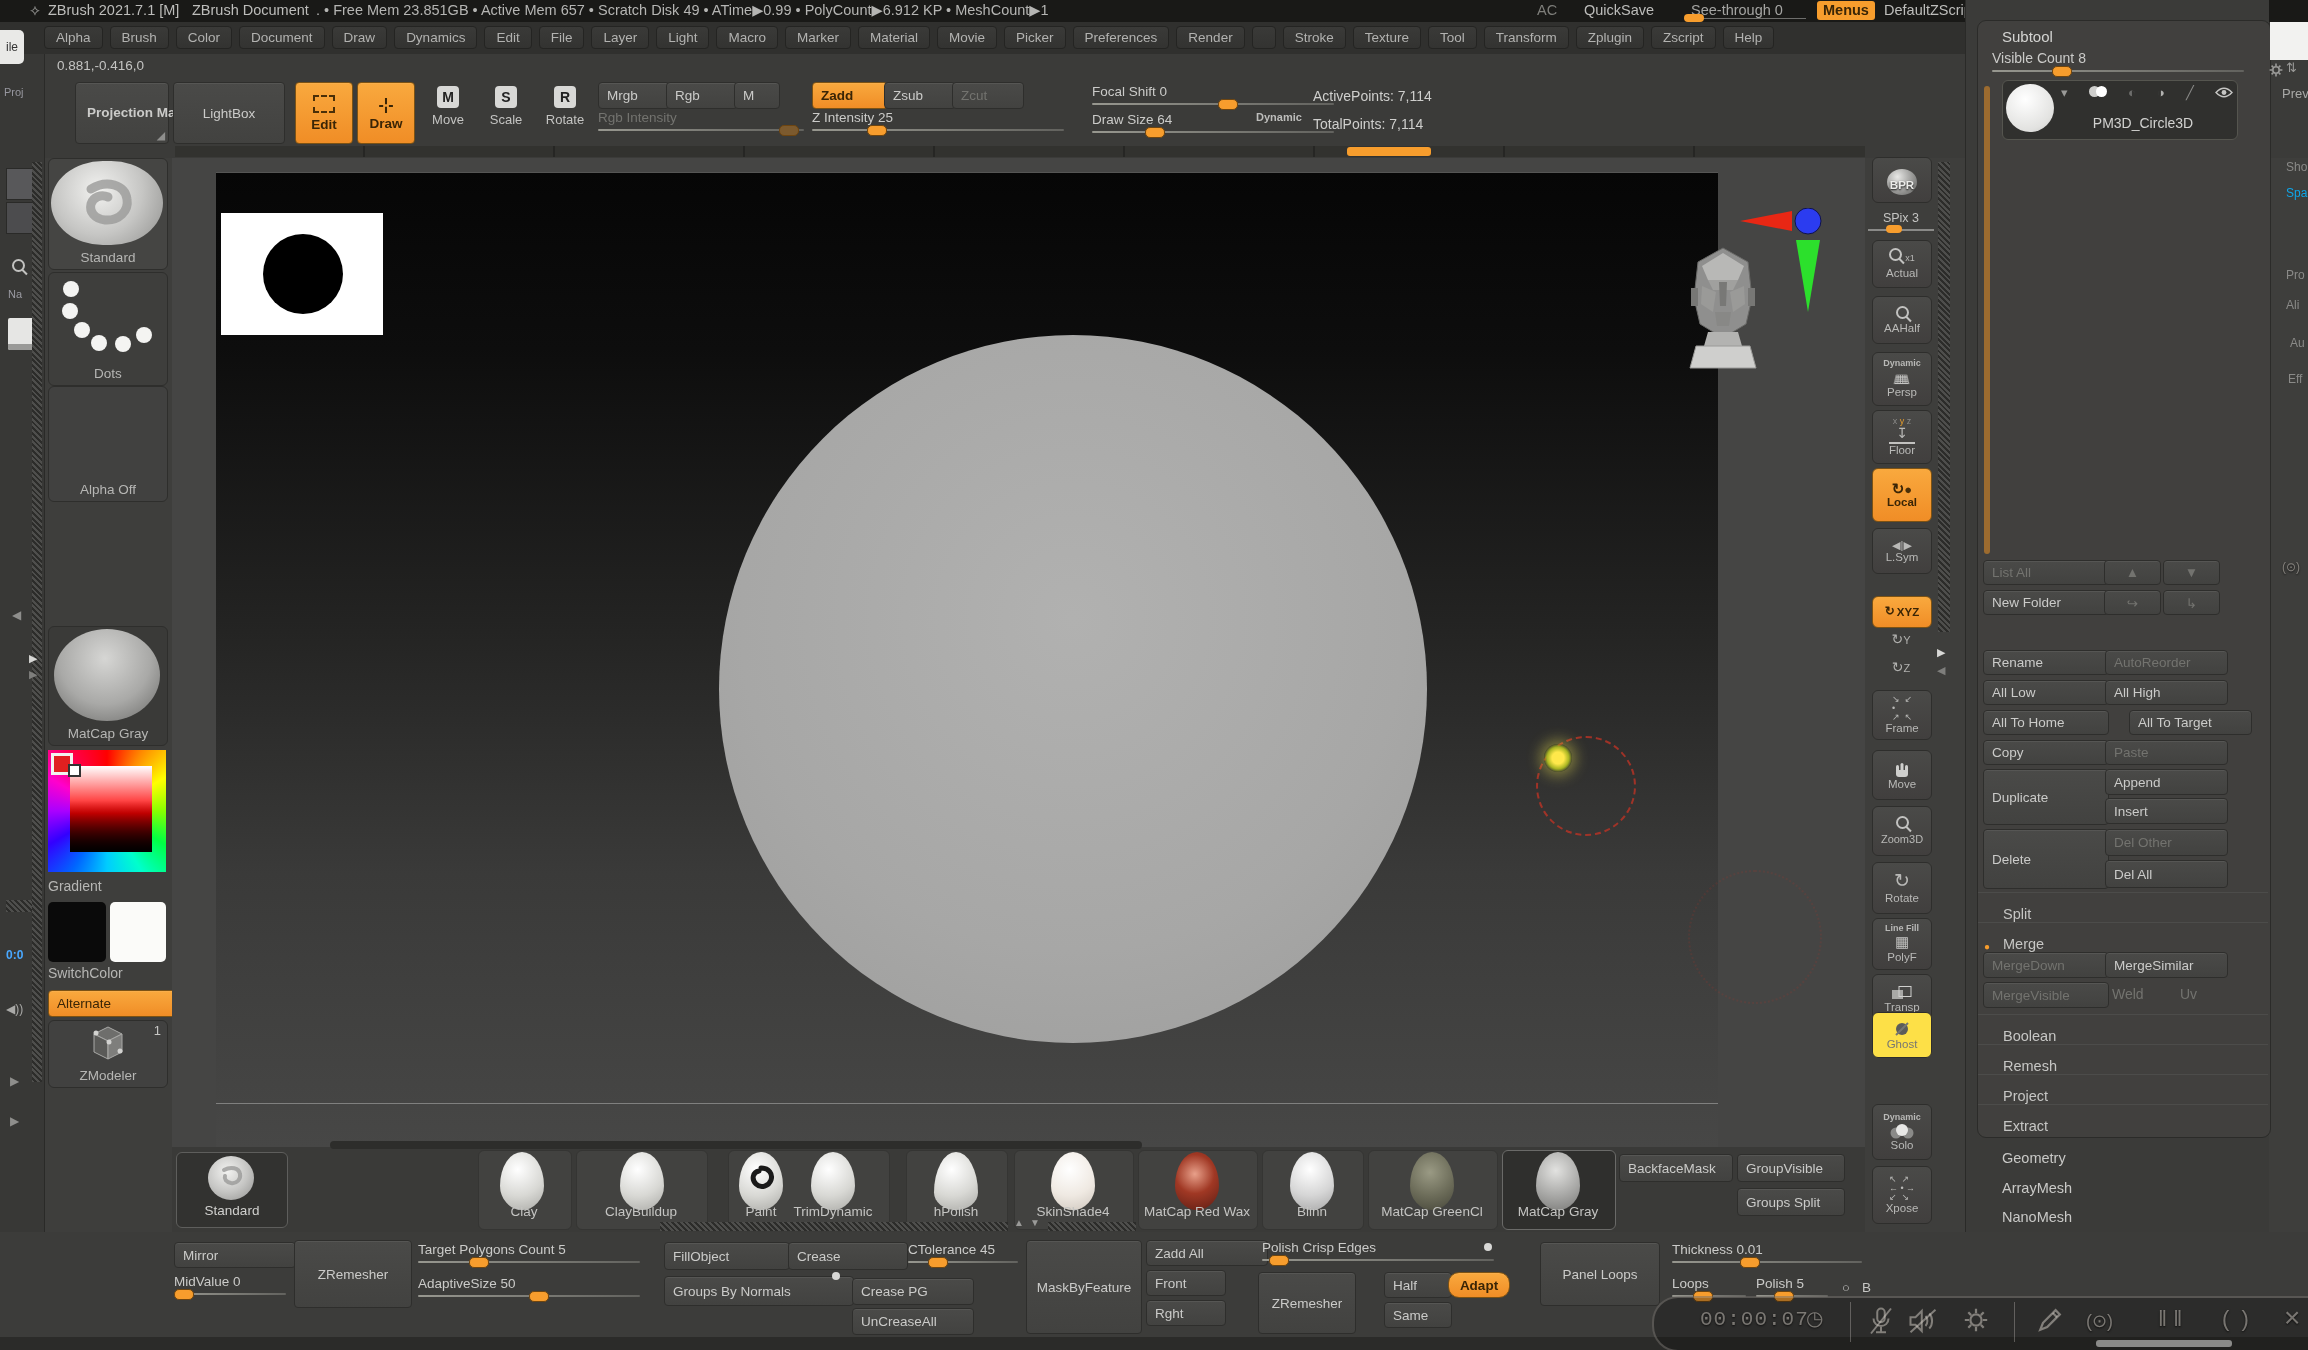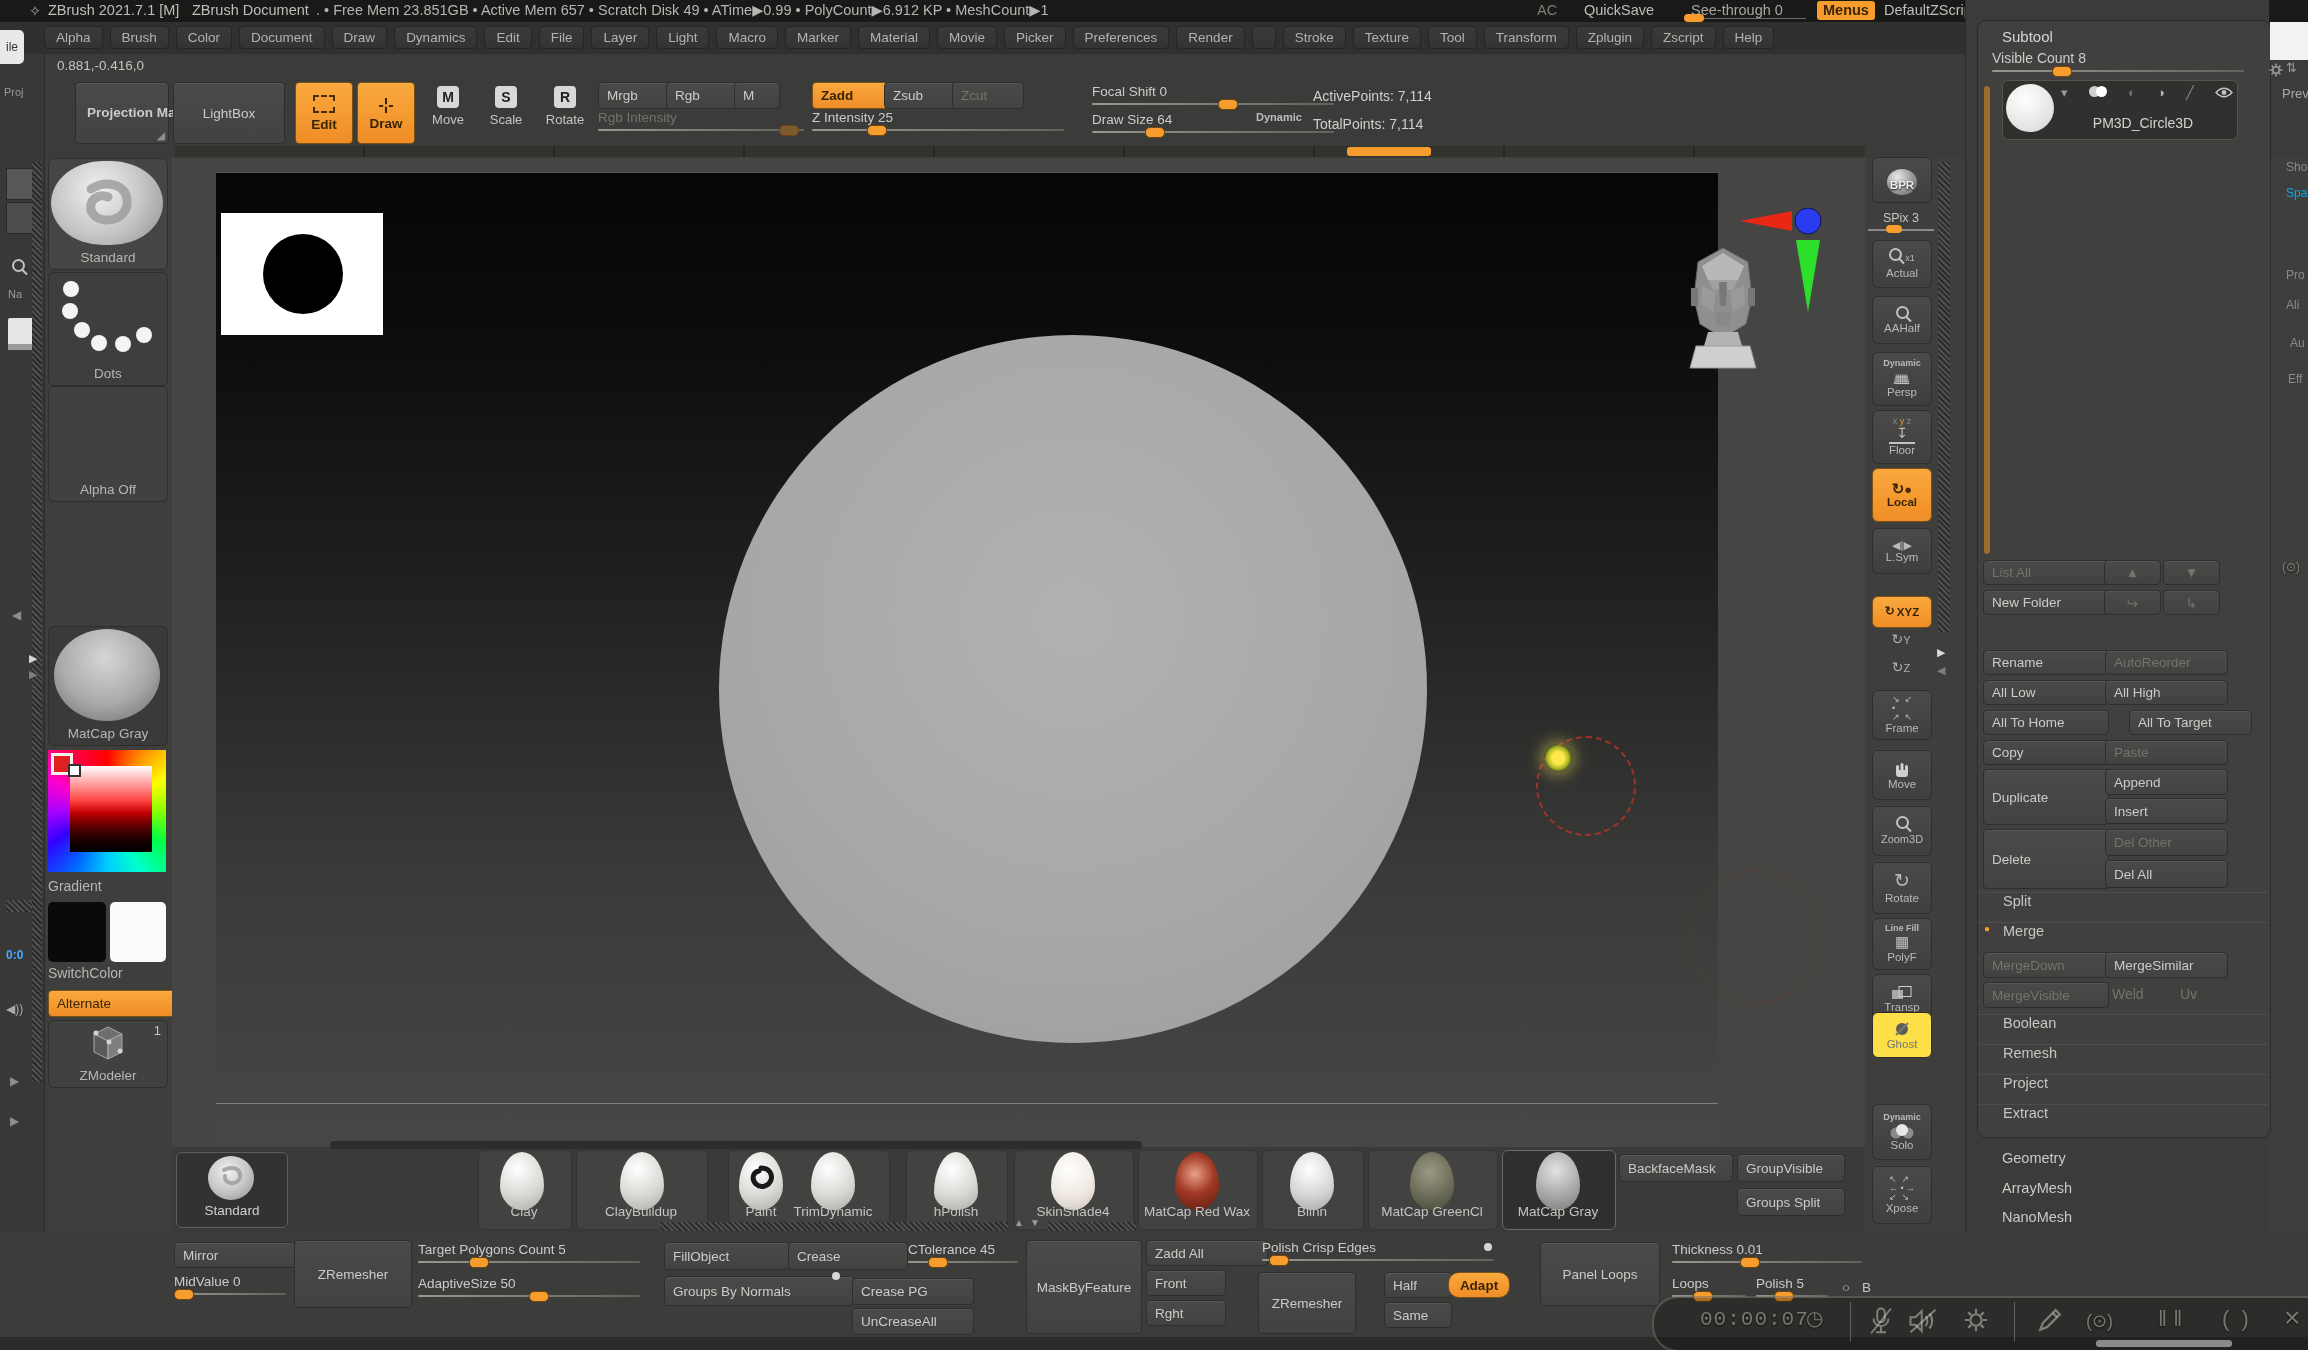--- a/index.html
+++ b/index.html
@@ -41,21 +41,21 @@
          border:1px solid #2e2e2c;border-radius:6px;display:flex;flex-direction:column;
          align-items:center;justify-content:center;color:#b9b9b7;font-size:11.5px;line-height:1.1;}
   .shelf.orange{background:linear-gradient(#f9a93e,#f08d26);color:#3a2506;font-weight:bold;border-color:#7c5214;}
   .shelf.dim{color:#767672;}
   .mag{display:inline-block;width:9px;height:9px;border:2px solid #c2c2c0;border-radius:50%;position:relative;}
   .mag::after{content:"";position:absolute;width:7px;height:2px;background:#c2c2c0;
               transform:rotate(45deg);left:7px;top:10px;}
   
   .panel{position:absolute;left:1977px;top:20px;width:292px;height:1116px;background:#41403e;
          border:1px solid #2b2b29;border-radius:9px;}
-  .lrow{position:absolute;left:1978px;width:290px;height:30px;display:flex;align-items:flex-start;
+  .lrow{position:absolute;left:1978px;width:290px;height:30px;display:flex;align-items:flex-end;
         padding-left:25px;font-size:14.5px;color:#c6c6c4;border-top:1px solid #4c4c4a;box-sizing:border-box;}
   .sect{position:absolute;left:2002px;font-size:14.5px;color:#c9c9c7;}
   
   .bt-tile{position:absolute;top:1150px;height:78px;background:#424240;border:1px solid #353533;
            border-radius:6px;}
   .egg{position:absolute;width:44px;height:58px;border-radius:50%/58% 58% 42% 42%;
        background:radial-gradient(circle at 40% 30%,#ffffff,#d8d8d4 55%,#a9a9a5);}
   .blab{position:absolute;top:1204px;font-size:13.5px;color:#c4c4c2;text-align:center;white-space:nowrap;}
   
   .ghosty{color:rgba(215,210,202,.5);text-shadow:0 1px 2px rgba(0,0,0,.7);}

